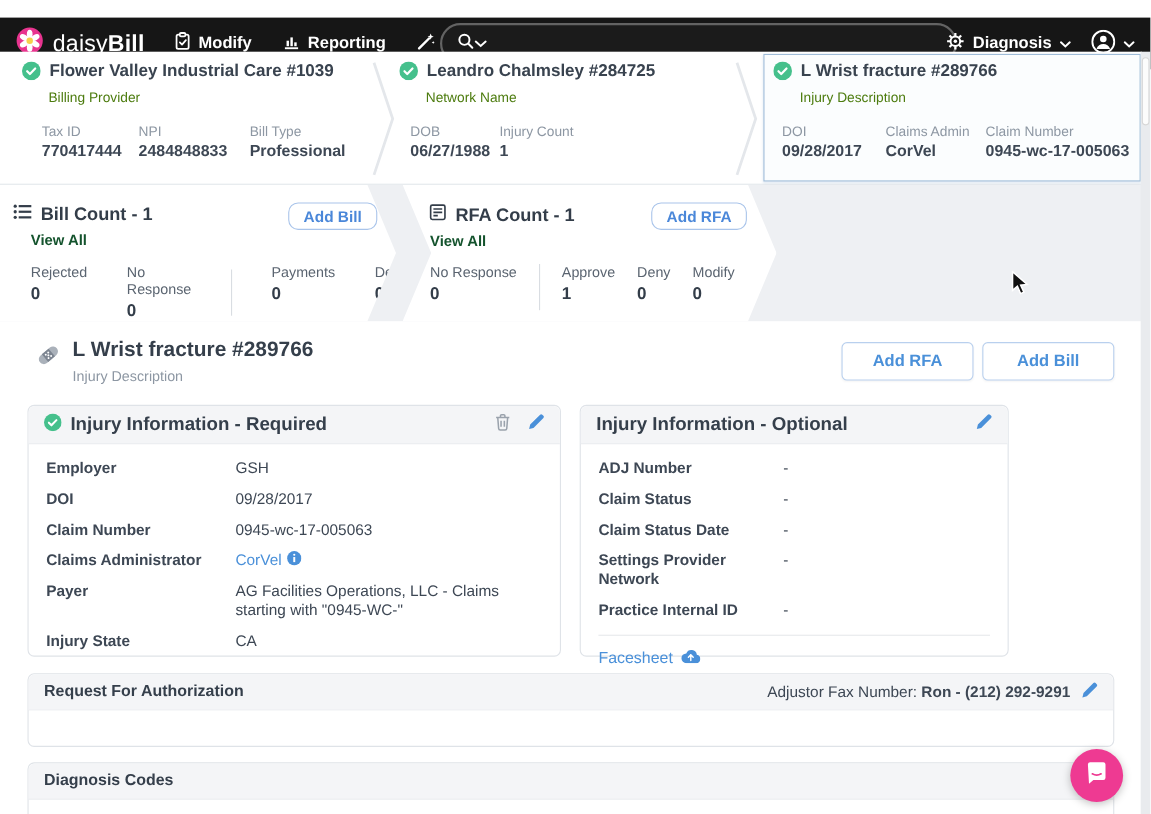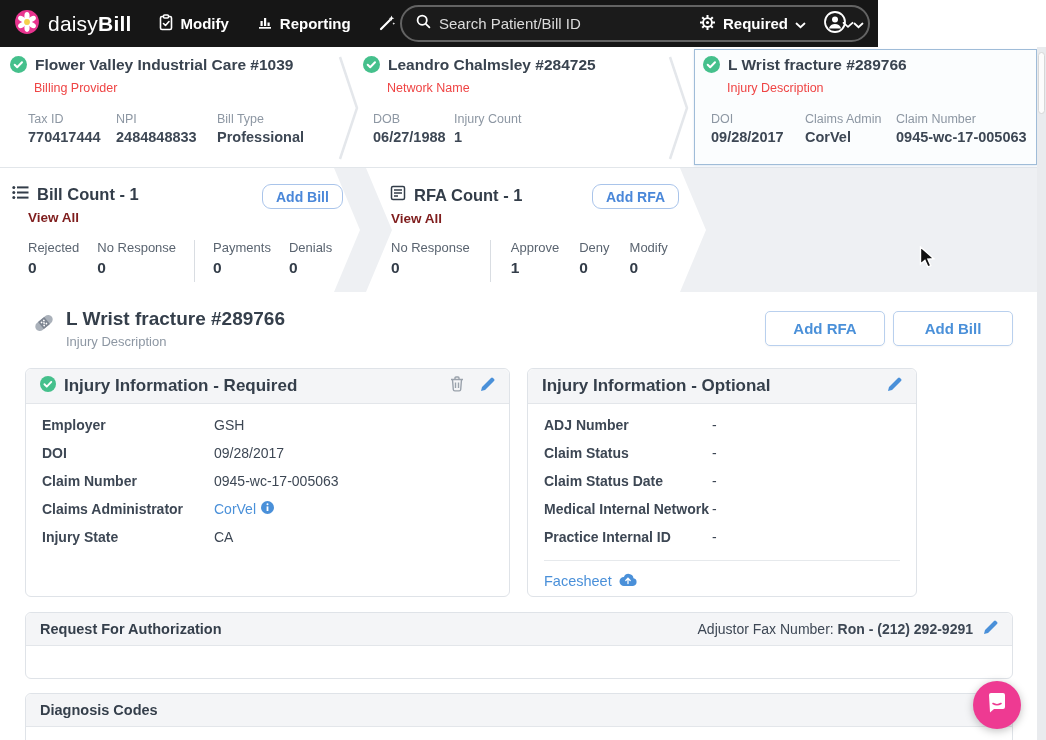--- a/index.html
+++ b/index.html
@@ -1,21 +1,21 @@
 <!DOCTYPE html>
 <html><head>
 <meta charset="utf-8">
 <style>
   * { margin:0; padding:0; box-sizing:border-box; }
   html,body { width:1046px; height:740px; }
   body { font-family:"Liberation Sans","DejaVu Sans",sans-serif; background:#fff; position:relative; overflow:hidden; }
   #app { position:absolute; inset:0; width:1046px; height:740px; background:#fff; }
 
   
-  .nav { position:absolute; left:0; top:0; width:878px; height:47px; background:#161616; display:flex; align-items:center; color:#fff; }
+  .nav { position:absolute; left:0; top:16px; width:1046px; height:47px; background:#161616; display:flex; align-items:center; color:#fff; }
   .brand { display:flex; align-items:center; gap:8px; margin-left:14px; }
   .brand-text { font-size:21px; letter-spacing:.2px; color:#fff; }
   .brand-text b { font-weight:700; }
   .nav-item { display:flex; align-items:center; gap:7px; font-size:15px; font-weight:700; color:#fff; cursor:pointer; }
   .nav-item.tasks { margin-left:26px; }
   .nav-item.reporting { margin-left:28px; }
   .nav-item.wizard { margin-left:28px; }
   .chev { display:inline-block; }
   .search-pill { position:absolute; left:400px; top:5px; width:470px; height:37px; border:2px solid #636363; border-radius:19px; background:#1b1b1b; display:flex; align-items:center; }
   .search-pill input { flex:1; background:transparent; border:none; outline:none; color:#e6e6e6; font-size:15px; margin-left:8px; font-family:inherit; }
@@ -24,34 +24,34 @@
   .search-chev { margin-right:14px; }
   .nav-right { position:absolute; right:14px; top:0; height:47px; display:flex; align-items:center; gap:18px; }
   .settings { display:flex; align-items:center; gap:7px; font-size:15px; font-weight:700; cursor:pointer; }
 
   
   .ctx { position:absolute; left:0; top:47px; width:1038px; height:121px; background:#fff; border-bottom:1px solid #e2e6ea; }
   .ctx-sep { position:absolute; top:8px; }
   .ctx-panel { position:absolute; top:9px; }
   .ctx-head { display:flex; align-items:flex-start; gap:8px; }
   .ctx-title { font-size:15.5px; font-weight:700; color:#39434f; line-height:18px; }
-  .ctx-sub { font-size:12.5px; color:#ef4444; margin:4px 0 0 24px; }
+  .ctx-sub { font-size:12.5px; color:#4d7c0f; margin:4px 0 0 24px; }
   .ctx-fields { display:flex; margin-top:17px; margin-left:18px; }
   .ctx-field .lb { font-size:12.5px; color:#8d97a3; }
   .ctx-field .vl { font-size:14.5px; font-weight:700; color:#3d4754; margin-top:3px; }
   .ctx-hl { position:absolute; left:694px; top:2px; width:343px; height:116px; border:1px solid #9fbcd8; background:#fbfdfe; box-shadow:0 1px 2px rgba(120,160,200,.25); }
 
   
   .counts { position:absolute; left:0; top:168px; width:1038px; height:124px; background:#eef0f3; }
   .cpanel { position:absolute; top:0; height:124px; background:#fff; }
   .cpanel.bill { left:0; width:360px; clip-path:polygon(0 0,calc(100% - 26px) 0,100% 50%,calc(100% - 26px) 100%,0 100%); }
   .cpanel.rfa { left:366px; width:340px; clip-path:polygon(0 0,calc(100% - 26px) 0,100% 50%,calc(100% - 26px) 100%,0 100%,26px 50%); }
   .ct-row { display:flex; align-items:flex-end; gap:8px; }
   .ct-title { font-size:16.5px; font-weight:700; color:#333d49; }
-  .view-all { font-size:13.5px; color:#7f1d1d; font-weight:700; cursor:pointer; }
+  .view-all { font-size:13.5px; color:#14532d; font-weight:700; cursor:pointer; }
   .btn-sm { position:absolute; top:16px; height:25px; padding:0 13px; background:#fff; border:1px solid #a9c4ea; border-radius:9px; color:#4a87d9; font-size:14px; font-weight:700; font-family:inherit; cursor:pointer; }
   .stats { position:absolute; left:0; top:72px; display:flex; align-items:flex-start; }
   .stat .lb { font-size:13px; color:#5a6470; }
   .stat .vl { font-size:15.5px; font-weight:700; color:#333d49; margin-top:4px; }
   .vdiv { width:1px; height:42px; background:#d9dde2; align-self:center; }
 
   
   .page-head { position:absolute; left:32px; top:308px; display:flex; gap:10px; }
   .page-title { font-size:19px; font-weight:700; color:#353f4b; line-height:22px; }
   .page-sub { font-size:13px; color:#8d97a3; margin-top:4px; }
@@ -149,21 +149,20 @@
       </span>
     </div>
 
     <div class="search-pill">
       <span class="search-ic">
         <svg width="15" height="15" viewBox="0 0 15 15" fill="none" stroke="#fff" stroke-width="1.8">
             <circle cx="6.2" cy="6.2" r="4.6"></circle>
             <path d="M9.8 9.8l3.6 3.6" stroke-linecap="round"></path>
           </svg>
       </span>
-      <input type="text" placeholder="Search Patient/Bill ID" style="">
       <span class="search-chev">
         <svg width="12" height="8" viewBox="0 0 12 8" fill="none" stroke="#fff" stroke-width="1.8" stroke-linecap="round">
             <path d="M1.5 1.8l4.5 4 4.5-4"></path>
           </svg>
       </span>
     </div>
 
     <div class="nav-right">
       <div class="settings">
         <span>
@@ -175,21 +174,21 @@
                 <line x1="13" y1="8.5" x2="16" y2="8.5"></line>
                 <line x1="3.2" y1="3.2" x2="5.3" y2="5.3"></line>
                 <line x1="11.7" y1="11.7" x2="13.8" y2="13.8"></line>
                 <line x1="3.2" y1="13.8" x2="5.3" y2="11.7"></line>
                 <line x1="11.7" y1="5.3" x2="13.8" y2="3.2"></line>
               </g>
               <circle cx="8.5" cy="8.5" r="4.4" fill="#161616" stroke="#fff" stroke-width="1.8"></circle>
               <circle cx="8.5" cy="8.5" r="1.6" fill="#fff"></circle>
             </svg>
         </span>
-        <span>Required</span>
+        <span>Diagnosis</span>
         <span>
           <svg width="11" height="7" viewBox="0 0 11 7" fill="none" stroke="#fff" stroke-width="1.8" stroke-linecap="round">
               <path d="M1.5 1.5l4 3.7 4-3.7"></path>
             </svg>
         </span>
       </div>
       <div class="settings">
         <span>
           <svg width="22" height="22" viewBox="0 0 22 22">
               <circle cx="11" cy="11" r="10" fill="none" stroke="#fff" stroke-width="1.8"></circle>
@@ -208,21 +207,21 @@
 
   <div class="ctx">
     <svg class="ctx-sep" style="left:338px" width="22" height="106" viewBox="0 0 22 106">
         <path d="M2 2 L19 53 L2 104" fill="none" stroke="#e4e7eb" stroke-width="2.5"></path>
       </svg>
     <svg class="ctx-sep" style="left:668px" width="22" height="106" viewBox="0 0 22 106">
         <path d="M2 2 L19 53 L2 104" fill="none" stroke="#e4e7eb" stroke-width="2.5"></path>
       </svg>
     <div class="ctx-hl"></div>
 
-    <div class="ctx-panel" style="left:10px">
+    <div class="ctx-panel" style="left:20px">
       <div class="ctx-head">
         <span>
           <svg width="17" height="17" viewBox="0 0 17 17">
               <circle cx="8.5" cy="8.5" r="8.5" fill="#45c08c"></circle>
               <path d="M4.7 8.8l2.5 2.5 4.8-5" fill="none" stroke="#fff" stroke-width="2" stroke-linecap="round" stroke-linejoin="round"></path>
             </svg>
         </span>
         <span class="ctx-title">Flower Valley Industrial Care #1039</span>
       </div>
       <div class="ctx-sub">Billing Provider</div>
@@ -304,21 +303,21 @@
               <circle cx="1.8" cy="7.5" r="1.5"></circle>
               <rect x="5" y="6.5" width="11.5" height="2"></rect>
               <circle cx="1.8" cy="12.6" r="1.5"></circle>
               <rect x="5" y="11.6" width="11.5" height="2"></rect>
             </svg>
         </span>
         <span class="ct-title">Bill Count - 1</span>
       </div>
       <div class="view-all" style="margin:6px 0 0 28px">View All</div>
       <button class="btn-sm" style="left:262px">Add Bill</button>
-      <div class="stats" style="left:28px;gap:18px">
+      <div class="stats" style="left:28px;gap:36px">
         <div class="stat">
           <div class="lb">Rejected</div>
           <div class="vl">0</div>
         </div>
         <div class="stat">
           <div class="lb">No Response</div>
           <div class="vl">0</div>
         </div>
         <div class="vdiv"></div>
         <div class="stat">
@@ -435,20 +434,24 @@
           <span style="cursor:pointer">
             <svg width="13" height="13" viewBox="0 0 13 13">
                 <circle cx="6.5" cy="6.5" r="6.5" fill="#4a90d9"></circle>
                 <rect x="5.6" y="5.4" width="1.8" height="4.6" fill="#fff"></rect>
                 <circle cx="6.5" cy="3.3" r="1" fill="#fff"></circle>
               </svg>
           </span>
         </div>
       </div>
       <div class="krow">
+          <div class="k">Payer</div>
+          <div class="v">AG Facilities Operations, LLC - Claims starting with "0945-WC-"</div>
+        </div>
+      <div class="krow">
           <div class="k">Injury State</div>
           <div class="v">CA</div>
         </div>
     </div>
   </div>
 
   <div class="card opt" style="left:527px;top:368px;width:390px;height:229px">
     <div class="card-hd">
       <span class="ttl">Injury Information - Optional</span>
       <span class="spacer"></span>
@@ -465,21 +468,21 @@
         </div>
       <div class="krow">
           <div class="k">Claim Status</div>
           <div class="v">-</div>
         </div>
       <div class="krow">
           <div class="k">Claim Status Date</div>
           <div class="v">-</div>
         </div>
       <div class="krow">
-          <div class="k">Medical Internal Network</div>
+          <div class="k">Settings Provider Network</div>
           <div class="v">-</div>
         </div>
       <div class="krow">
           <div class="k">Practice Internal ID</div>
           <div class="v">-</div>
         </div>
       <div class="hdivider"></div>
       <div class="facesheet">
         <span>Facesheet</span>
         <span>

